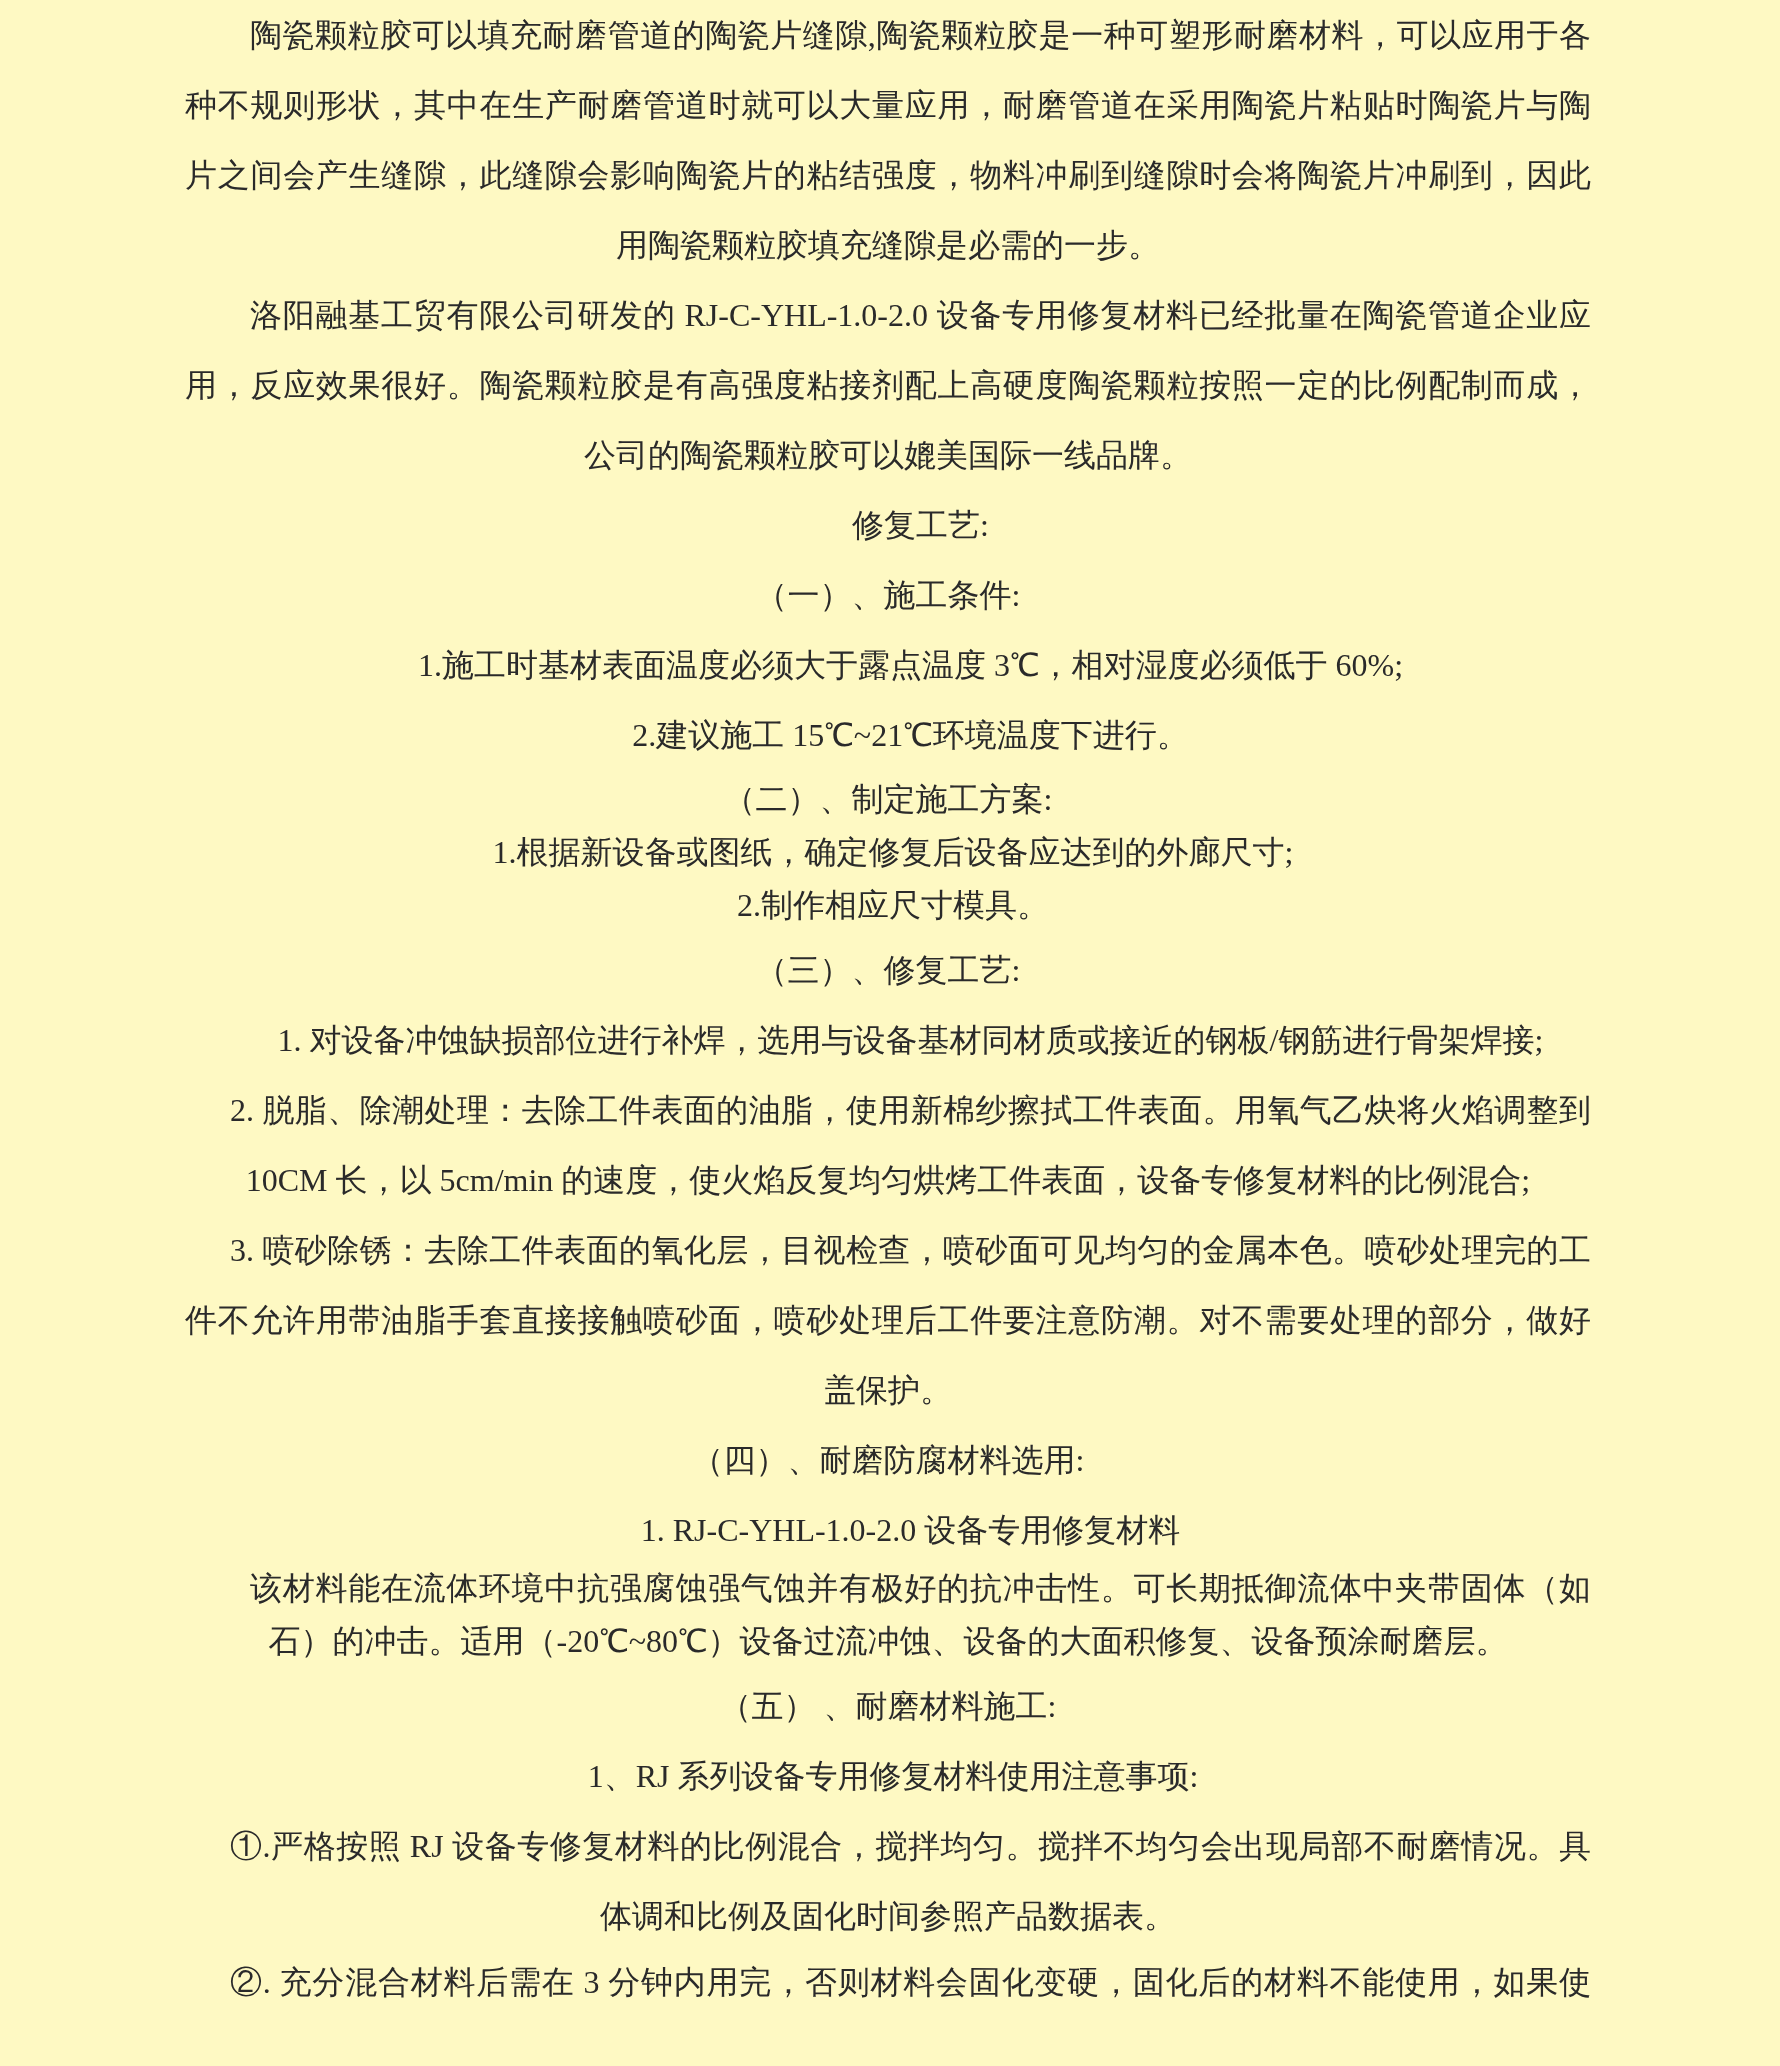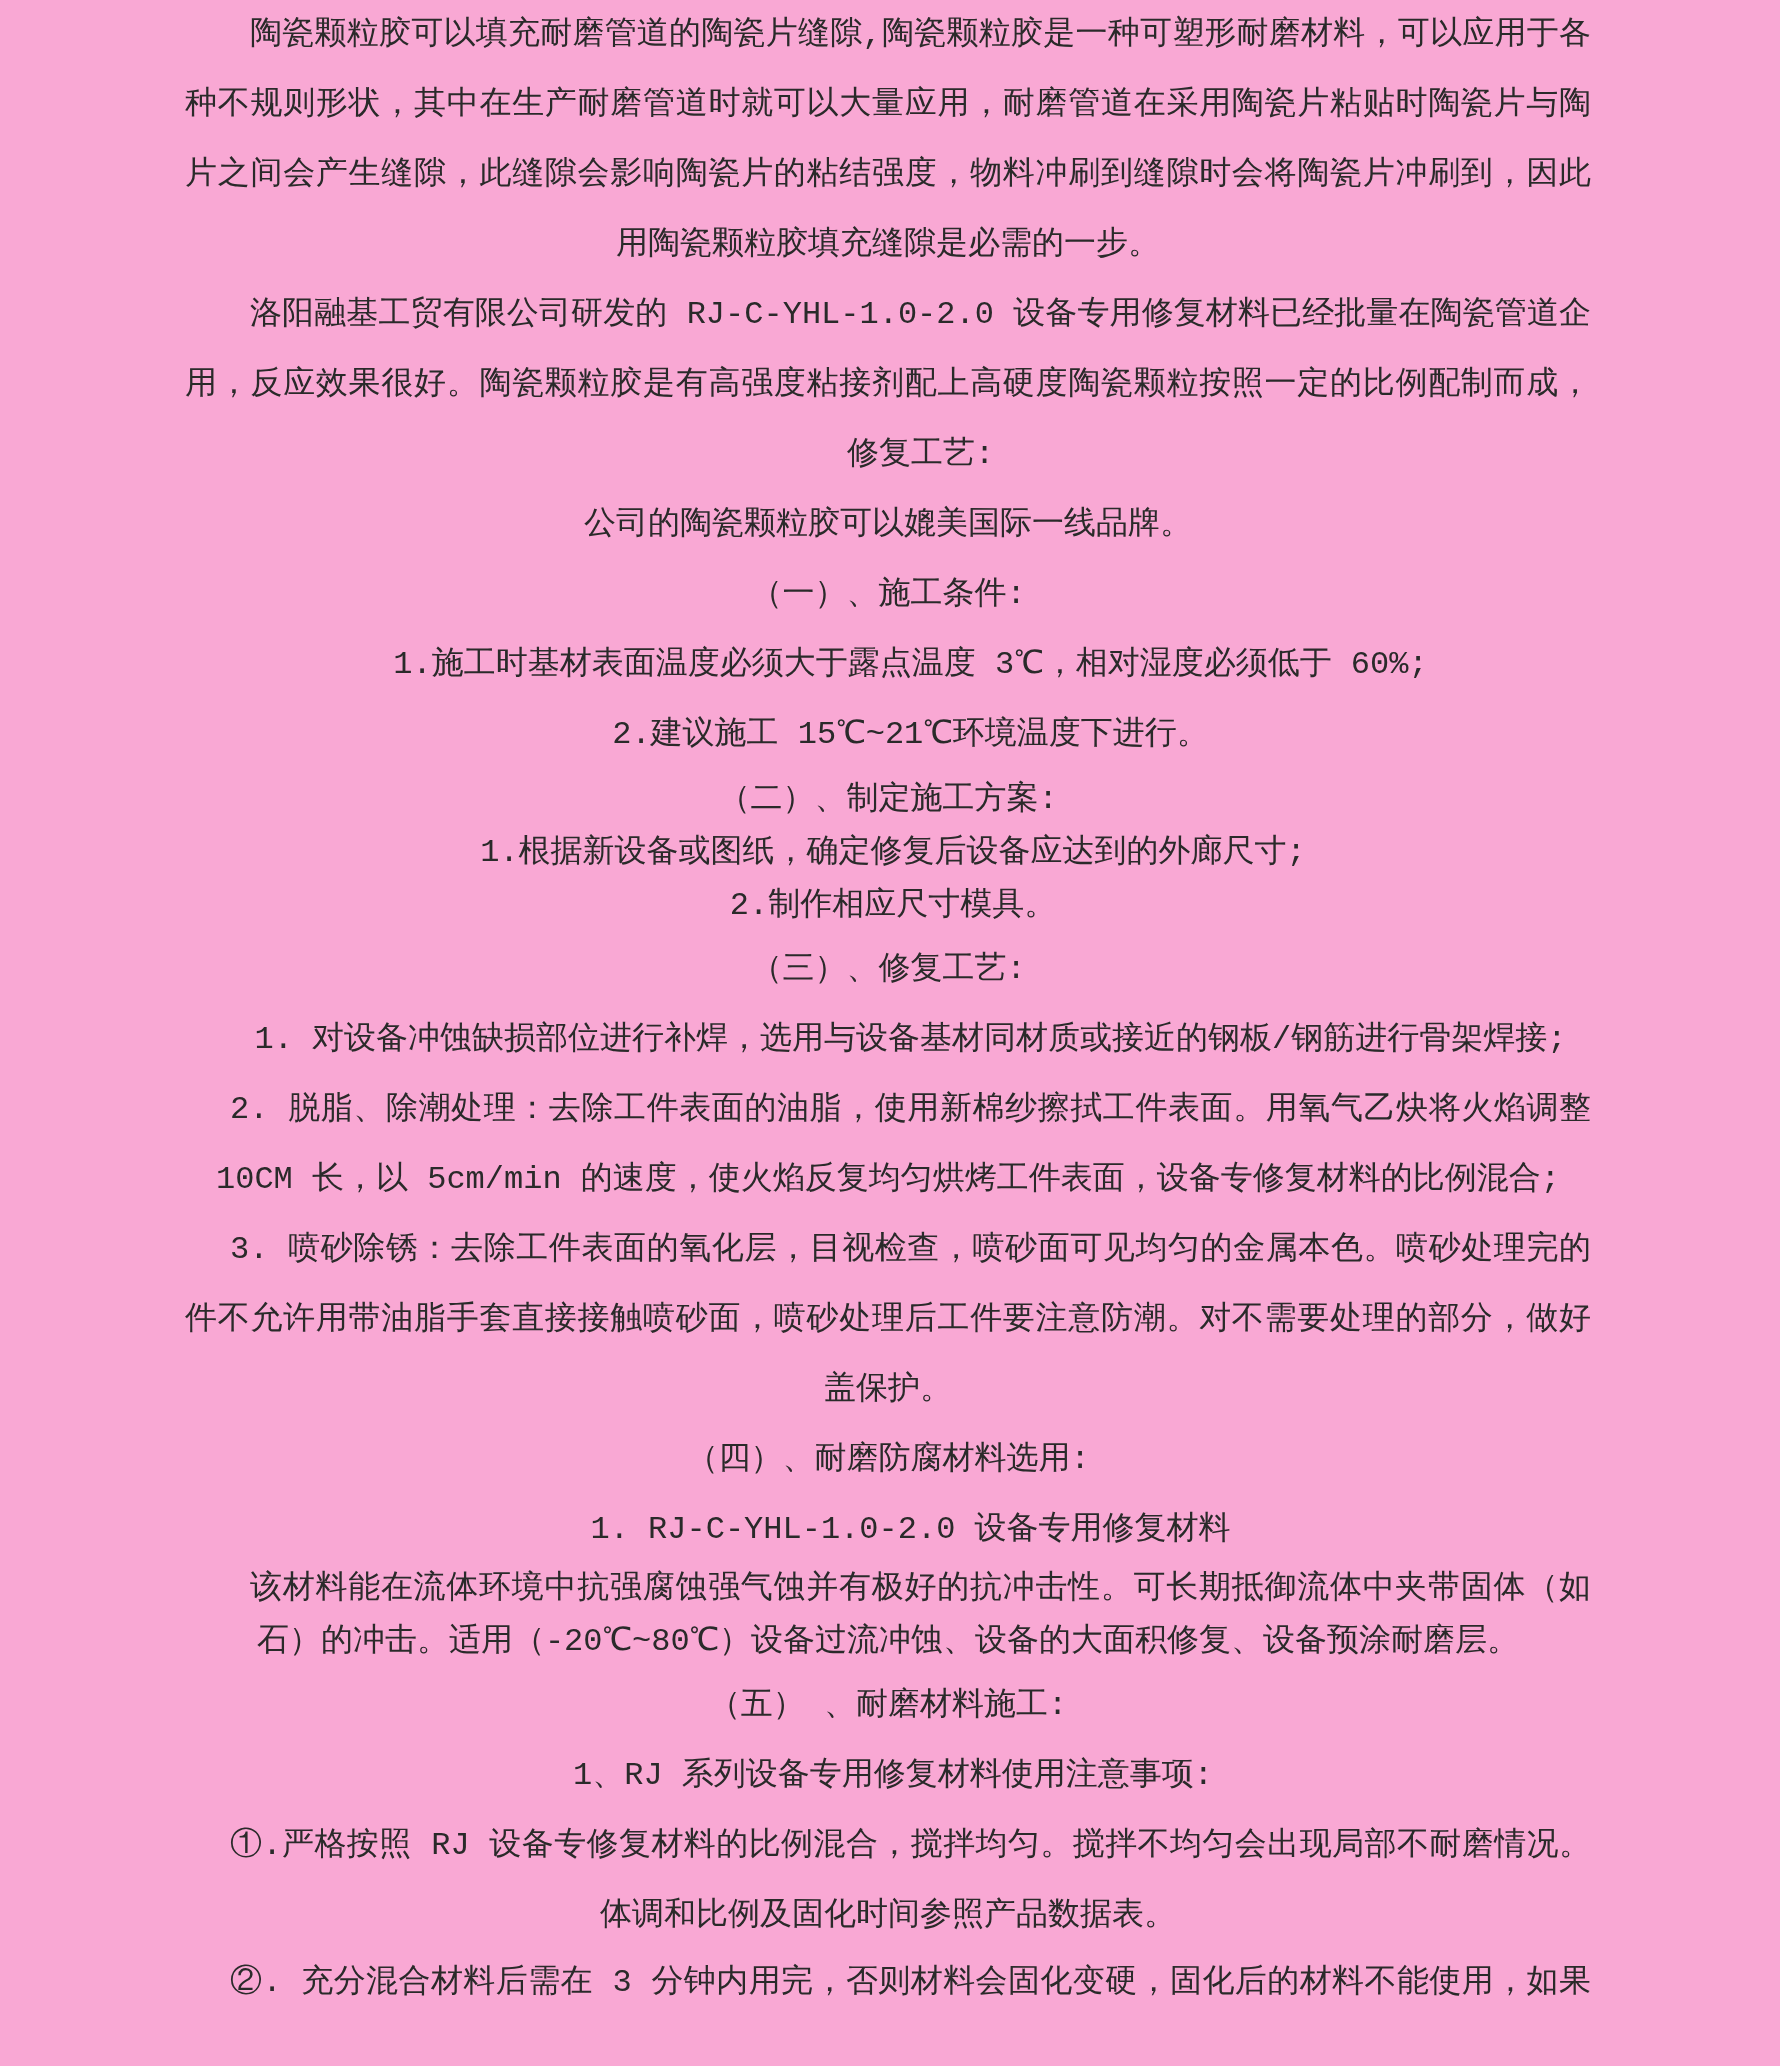--- a/index.html
+++ b/index.html
@@ -1,21 +1,21 @@
 <!DOCTYPE html>
 <html style="font-size:11.5px"><head>
 <meta charset="utf-8">
 <style>
   html,body{margin:0;padding:0;background:#ffffff;}
   .page{
     position:relative;
     width:1781px;height:2066px;
-    background:#f9a8d4;
+    background:#fef9c3;
     overflow:hidden;
-    font-family:Liberation Mono, monospace;
+    font-family:Liberation Serif, serif;
   }
   .content{padding:0 190px 0 185px;}
   .ln{
     font-size:32px;
     color:#2a2a2a;
     line-height:70px;height:70px;
     overflow:hidden;
     white-space:normal;
     font-weight:500;
     text-align:center;
@@ -32,22 +32,22 @@
 <body>
 
 <div class="page">
   <div class="content">
     <div class="ln ind2 just">陶瓷颗粒胶可以填充耐磨管道的陶瓷片缝隙,陶瓷颗粒胶是一种可塑形耐磨材料，可以应用于各</div>
     <div class="ln just">种不规则形状，其中在生产耐磨管道时就可以大量应用，耐磨管道在采用陶瓷片粘贴时陶瓷片与陶瓷</div>
     <div class="ln just">片之间会产生缝隙，此缝隙会影响陶瓷片的粘结强度，物料冲刷到缝隙时会将陶瓷片冲刷到，因此使</div>
     <div class="ln">用陶瓷颗粒胶填充缝隙是必需的一步。</div>
     <div class="ln ind2 just">洛阳融基工贸有限公司研发的 RJ-C-YHL-1.0-2.0 设备专用修复材料已经批量在陶瓷管道企业应</div>
     <div class="ln just">用，反应效果很好。陶瓷颗粒胶是有高强度粘接剂配上高硬度陶瓷颗粒按照一定的比例配制而成，我</div>
+    <div class="ln">公司的陶瓷颗粒胶可以媲美国际一线品牌。</div>
     <div class="ln ind2">修复工艺:</div>
-    <div class="ln">公司的陶瓷颗粒胶可以媲美国际一线品牌。</div>
     <div class="ln">（一）、施工条件:</div>
     <div class="ln ind1">1.施工时基材表面温度必须大于露点温度 3℃，相对湿度必须低于 60%;</div>
     <div class="ln ind1">2.建议施工 15℃~21℃环境温度下进行。</div>
     <div class="ln mid">（二）、制定施工方案:</div>
     <div class="ln inds tight">1.根据新设备或图纸，确定修复后设备应达到的外廊尺寸;</div>
     <div class="ln inds mid">2.制作相应尺寸模具。</div>
     <div class="ln">（三）、修复工艺:</div>
     <div class="ln ind1">1. 对设备冲蚀缺损部位进行补焊，选用与设备基材同材质或接近的钢板/钢筋进行骨架焊接;</div>
     <div class="ln ind1 just">2. 脱脂、除潮处理：去除工件表面的油脂，使用新棉纱擦拭工件表面。用氧气乙炔将火焰调整到</div>
     <div class="ln">10CM 长，以 5cm/min 的速度，使火焰反复均匀烘烤工件表面，设备专修复材料的比例混合;</div>

